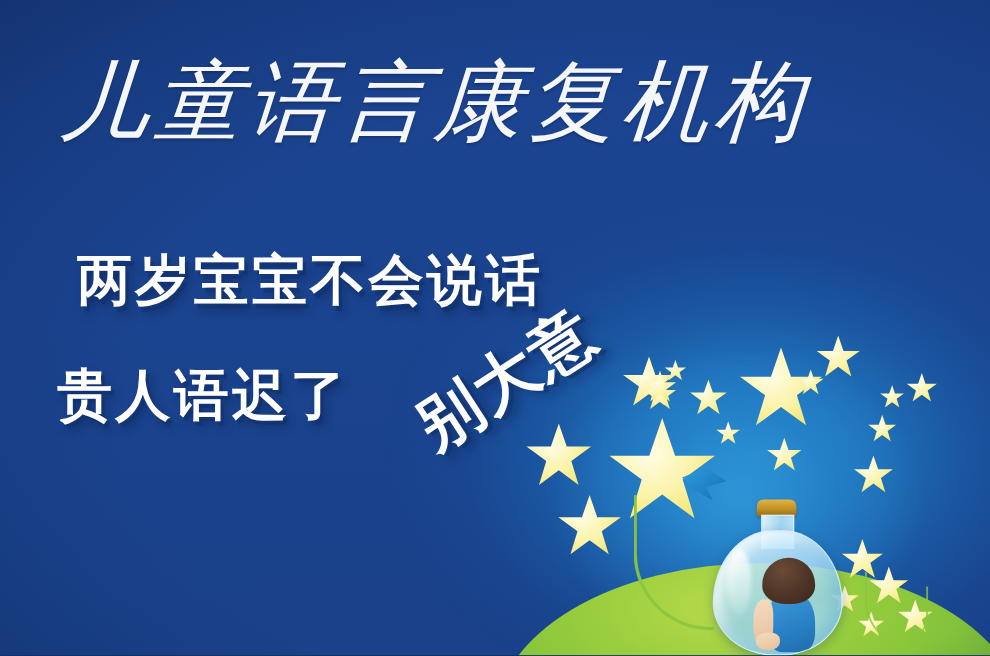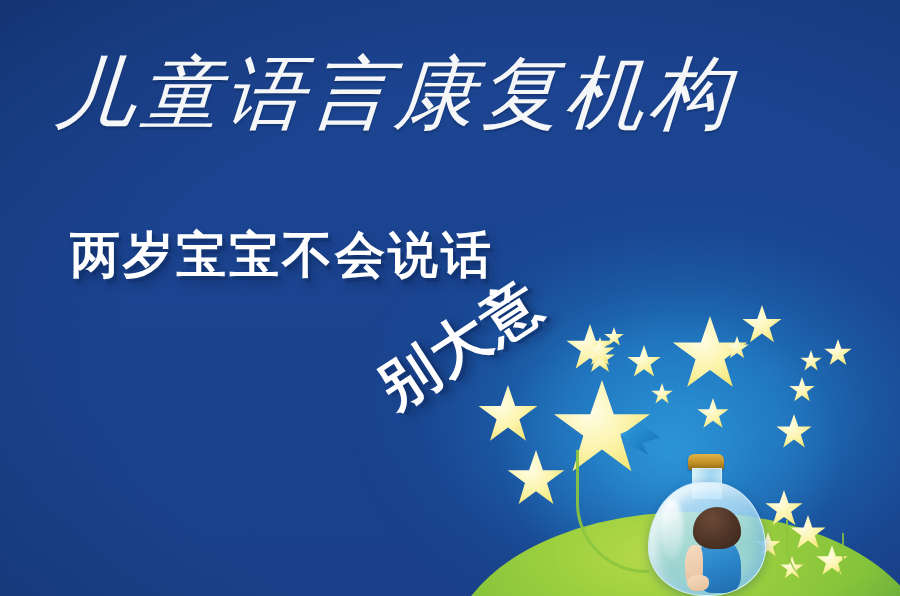--- a/index.html
+++ b/index.html
@@ -348,16 +348,17 @@
         <div class="child-foot"></div>
       </div>
     </div>
   </div>
 
   <div class="bg-vignette"></div>
 
   <div class="title">儿童语言康复机构</div>
 
   <div class="sub sub-1">两岁宝宝不会说话</div>
+  <div class="sub sub-2">贵人语迟了</div>
 
   <div class="rotated">别大意</div>
 
 </div>
 
 </body></html>

